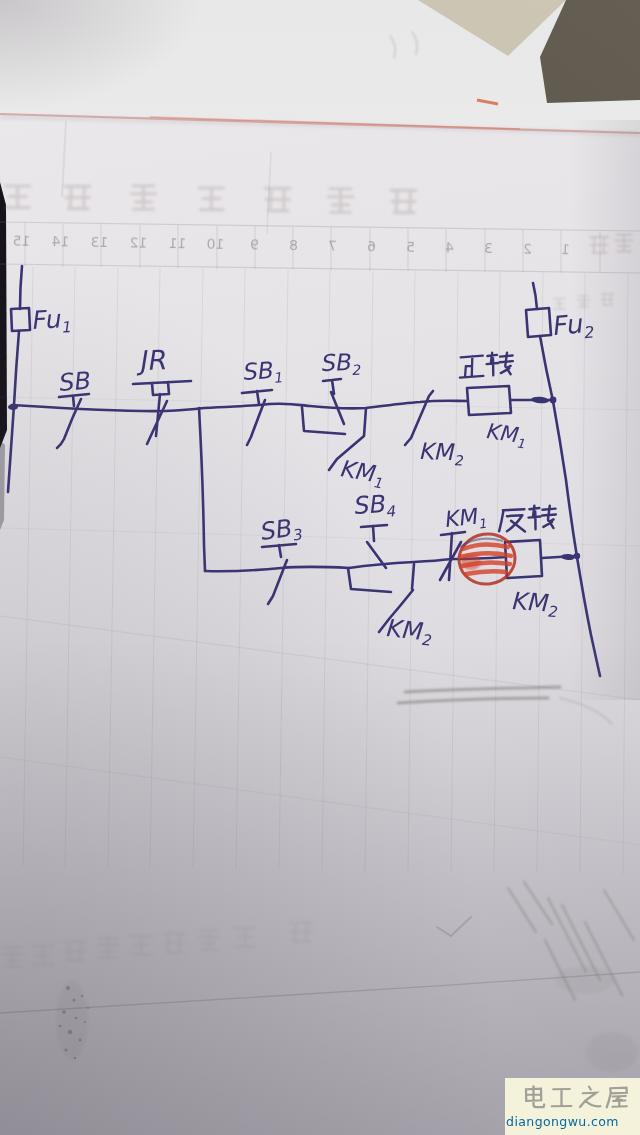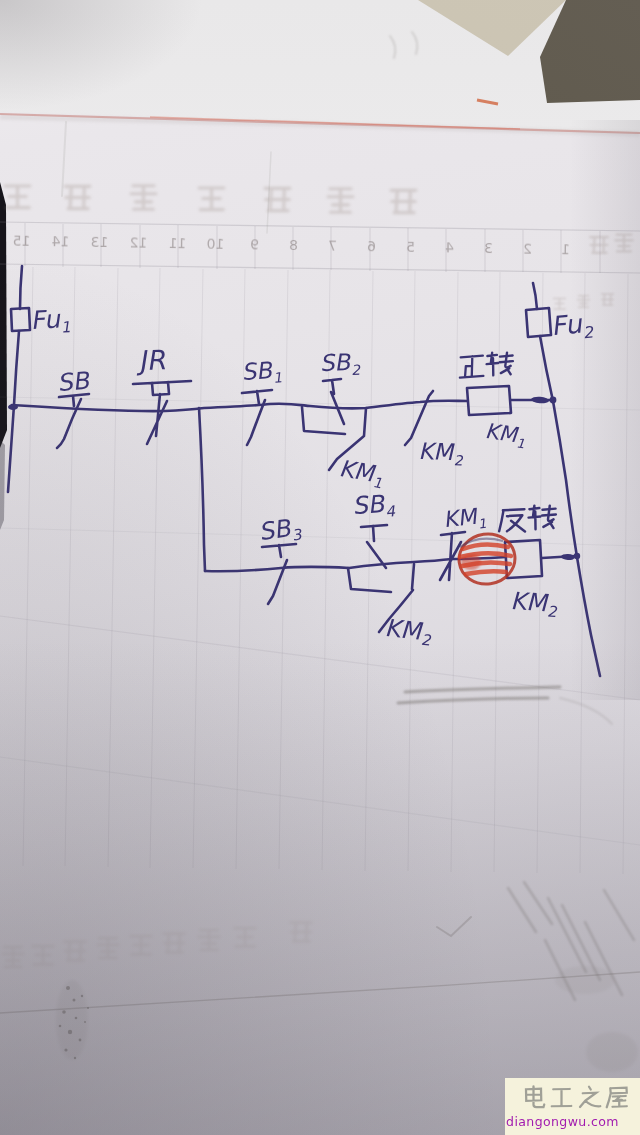--- a/index.html
+++ b/index.html
@@ -37,21 +37,21 @@
   .ghost{stroke:#a2948e;fill:none;stroke-linecap:round;}
   
   .numrow{position:absolute;left:2px;top:227px;width:586px;height:36px;
         display:flex;transform:rotate(0.9deg);filter:blur(0.5px);
         font-size:14px;line-height:36px;color:rgba(128,118,118,.55);}
   .numrow span{flex:0 0 38.9px;text-align:center;transform:scaleX(-1);}
   
   .watermark{position:absolute;left:505px;top:1078px;width:135px;height:57px;
         background:#f5f2dc;}
   .wm-url{position:absolute;left:0;top:36px;width:115px;text-align:center;
-        font-size:12.5px;color:#a21caf;letter-spacing:.4px;
+        font-size:12.5px;color:#0369a1;letter-spacing:.4px;
         font-family:"DejaVu Sans",sans-serif;}
 </style>
 </head>
 <body>
 
 <div class="photo">
 
   <div class="layer paper"></div>
   <div class="layer desk"></div>
   <div class="layer cardboard"></div>

